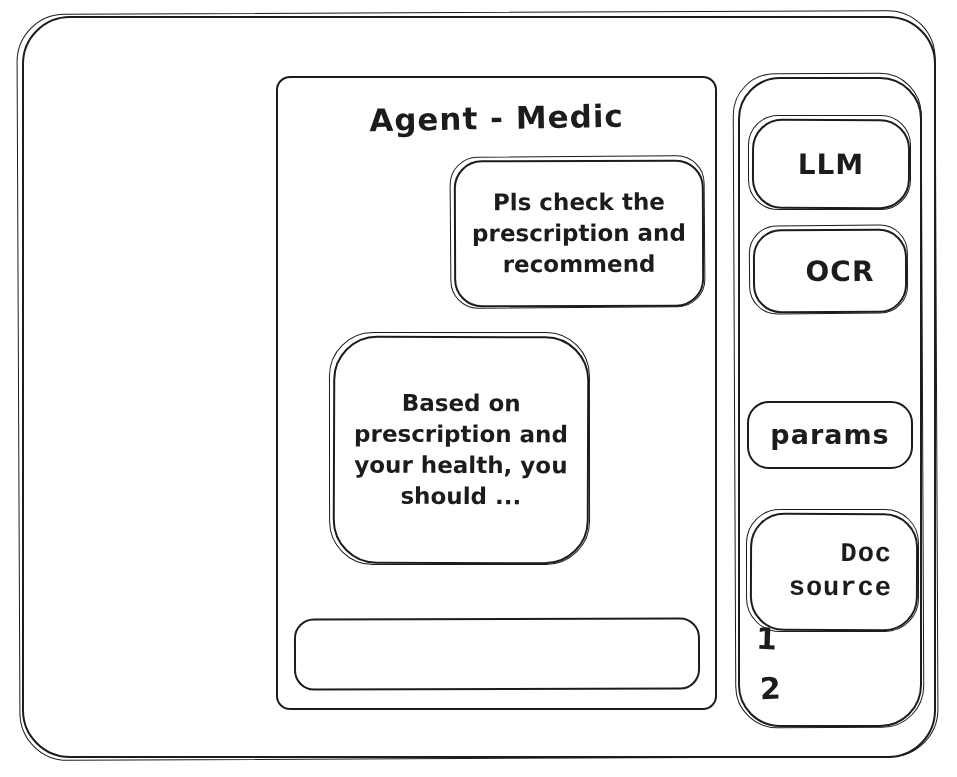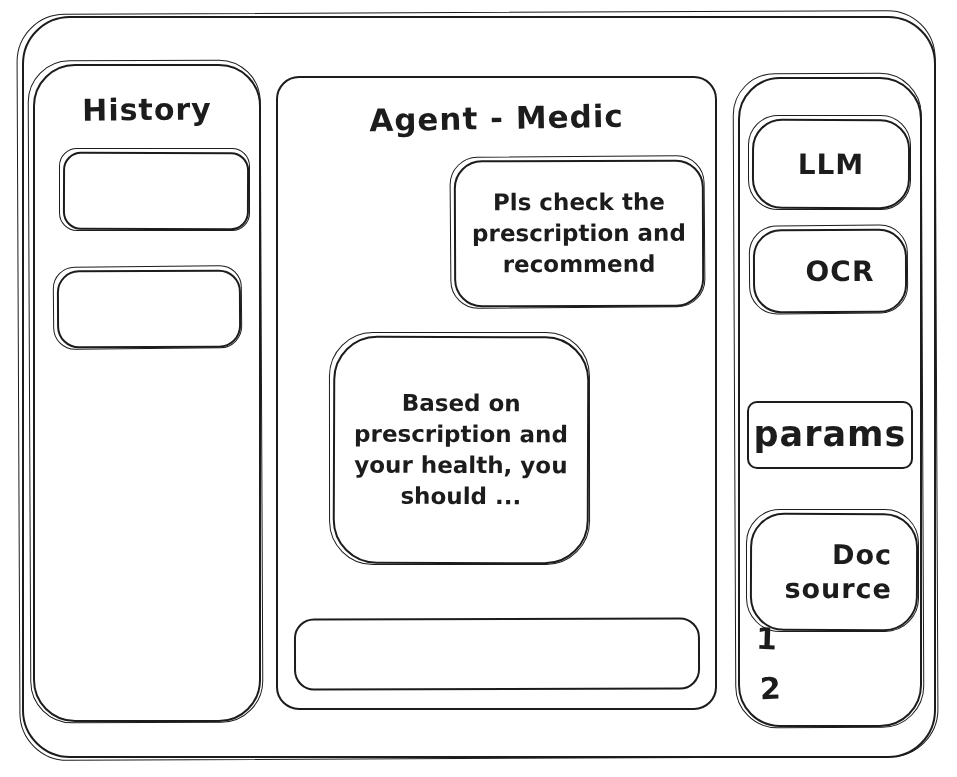--- a/index.html
+++ b/index.html
@@ -37,21 +37,21 @@
   .history-panel { left: 33px; top: 64px; width: 228px; height: 658px; border-radius: 42px; }
   .history-title {
     position: absolute; left: 0; right: 0; top: 26px;
     text-align: center; font-size: 30px; font-weight: bold;
     letter-spacing: 1px; transform: rotate(-0.6deg);
   }
   .h-item-1 { left: 28px; top: 86px;  width: 186px; height: 78px; border-radius: 18px; transform: rotate(0.2deg); }
   .h-item-2 { left: 22px; top: 204px; width: 184px; height: 78px; border-radius: 22px; transform: rotate(-0.3deg); }
 
   
-  .chat-panel { left: 276px; top: 76px; width: 441px; height: 634px; border-radius: 23px; }
+  .chat-panel { left: 276px; top: 76px; width: 441px; height: 634px; border-radius: 14px; }
   .chat-title {
     position: absolute; left: 0; right: 0; top: 22px;
     text-align: center; font-size: 31px; font-weight: bold;
     letter-spacing: 1px; transform: rotate(-1deg);
   }
   .bubble {
     position: absolute;
     display: flex; align-items: center; justify-content: center;
     text-align: center;
     font-size: 23px; font-weight: bold; line-height: 1.34;
@@ -73,41 +73,36 @@
     display: flex; align-items: center; justify-content: center;
     background: var(--bg);
     border: 2.6px solid var(--ink);
     font-family: "DejaVu Sans", sans-serif;
     font-size: 28px; font-weight: bold; color: var(--ink);
     letter-spacing: 1px; line-height: 1.25;
     text-align: right; cursor: pointer;
   }
   .btn-llm    { left: 12px; top: 40px;  width: 158px; height: 90px;  border-radius: 30px; transform: rotate(0.2deg); }
   .btn-ocr    { left: 13px; top: 150px; width: 154px; height: 84px;  border-radius: 28px; transform: rotate(-0.2deg); padding-left: 20px; }
-  .btn-params { left: 7px;  top: 322px; width: 166px; height: 68px;  border-radius: 10px; font-size: 35px; }
+  .btn-params { left: 7px;  top: 322px; width: 166px; height: 68px;  border-radius: 22px; font-size: 27px; }
   .btn-doc    { left: 10px; top: 434px; width: 168px; height: 118px; border-radius: 34px; font-size: 27px;
-                padding: 16px 24px; transform: rotate(0.2deg); }
+                padding: 16px 24px; transform: rotate(0.2deg); font-family: Liberation Mono, monospace; }
   .doc-num {
     position: absolute; font-size: 30px; font-weight: bold;
   }
   .doc-num-1 { left: 16px; top: 542px; transform: rotate(2deg); }
   .doc-num-2 { left: 20px; top: 592px; transform: rotate(-2deg); }
 </style>
 </head>
 <body>
 
 <div class="stage">
 
   <div class="sk dbl frame"></div>
 
-  <aside class="sk dbl history-panel">
-    <div class="history-title">History</div>
-    <div class="sk dbl h-item-1"></div>
-    <div class="sk dbl h-item-2"></div>
-  </aside>
 
   <main class="sk chat-panel">
     <h1 class="chat-title">Agent - Medic</h1>
 
     <div class="sk dbl bubble bubble-user">
       <span>Pls check the prescription and recommend</span>
     </div>
 
     <div class="sk dbl bubble bubble-assistant">
       <span>Based on prescription and your health, you should ...</span>

